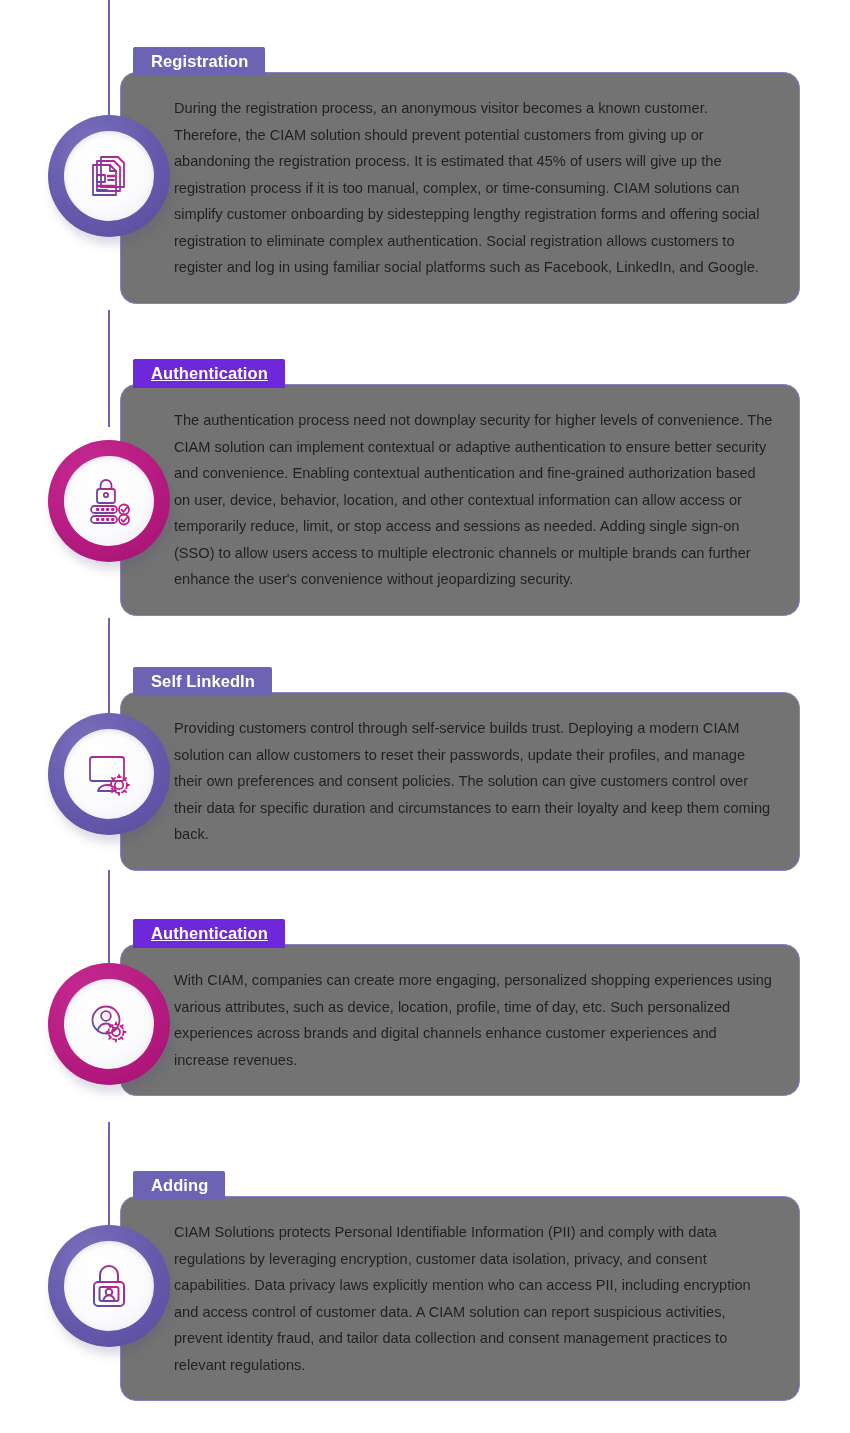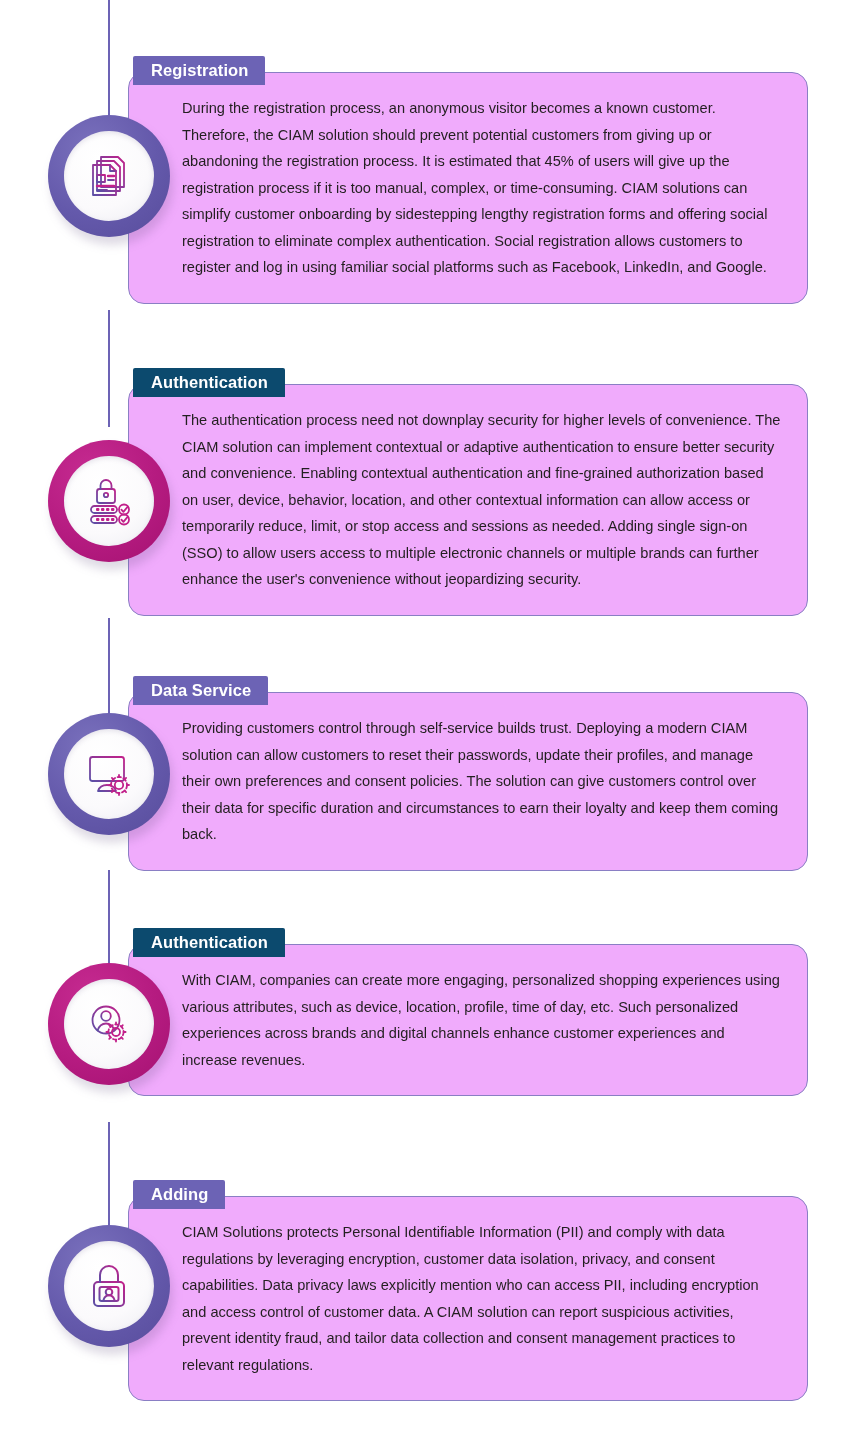--- a/index.html
+++ b/index.html
@@ -24,45 +24,45 @@
 
   .section {
     position: relative;
     width: 850px;
   }
 
   
   .tab {
     position: absolute;
     left: 133px;
-    top: 13px;
+    top: 4px;
     height: 29px;
     line-height: 29px;
     padding: 0 17px 0 18px;
     color: #ffffff;
     font-size: 16.5px;
     font-weight: bold;
     letter-spacing: 0.1px;
     white-space: nowrap;
     border-radius: 2px 2px 0 0;
     z-index: 4;
   }
   .tab.purple { background: #6c63b5; }
-  .tab.magenta { background: #0c4a6e; }
+  .tab.magenta { background: #6d28d9; text-decoration: underline; }
 
   
   .card {
     position: absolute;
-    left: 128px;
+    left: 120px;
     top: 29px;
     width: 680px;
     box-sizing: border-box;
     border: 1.6px solid #8a7fc4;
     border-radius: 16px;
-    background: #f0abfc;
+    background: #737373;
     z-index: 2;
   }
   .card-text {
     margin: 0;
     padding: 22px 26px 22px 53px;
     font-size: 14.6px;
     line-height: 26.5px;
     color: #231f20;
     text-align: left;
   }
@@ -214,21 +214,21 @@
           </g>
         </svg>
       </div>
     </div>
   </div>
 
   <div class="section" style="position:absolute; left:0; top:663px;">
 
     <div class="stem" style="top:-45px; height:105px;"></div>
 
-    <div class="tab purple">Data Service</div>
+    <div class="tab purple">Self LinkedIn</div>
 
     <div class="card">
       <p class="card-text">Providing customers control through self-service builds trust. Deploying a modern CIAM solution can allow customers to reset their passwords, update their profiles, and manage their own preferences and consent policies. The solution can give customers control over their data for specific duration and circumstances to earn their loyalty and keep them coming back.</p>
     </div>
 
     <div class="circle-wrap" style="top:50px;">
       <div class="ring-shadow"></div>
       <div class="ring purple"></div>
       <div class="inner">
         <svg width="52" height="50" viewBox="0 0 52 50">

